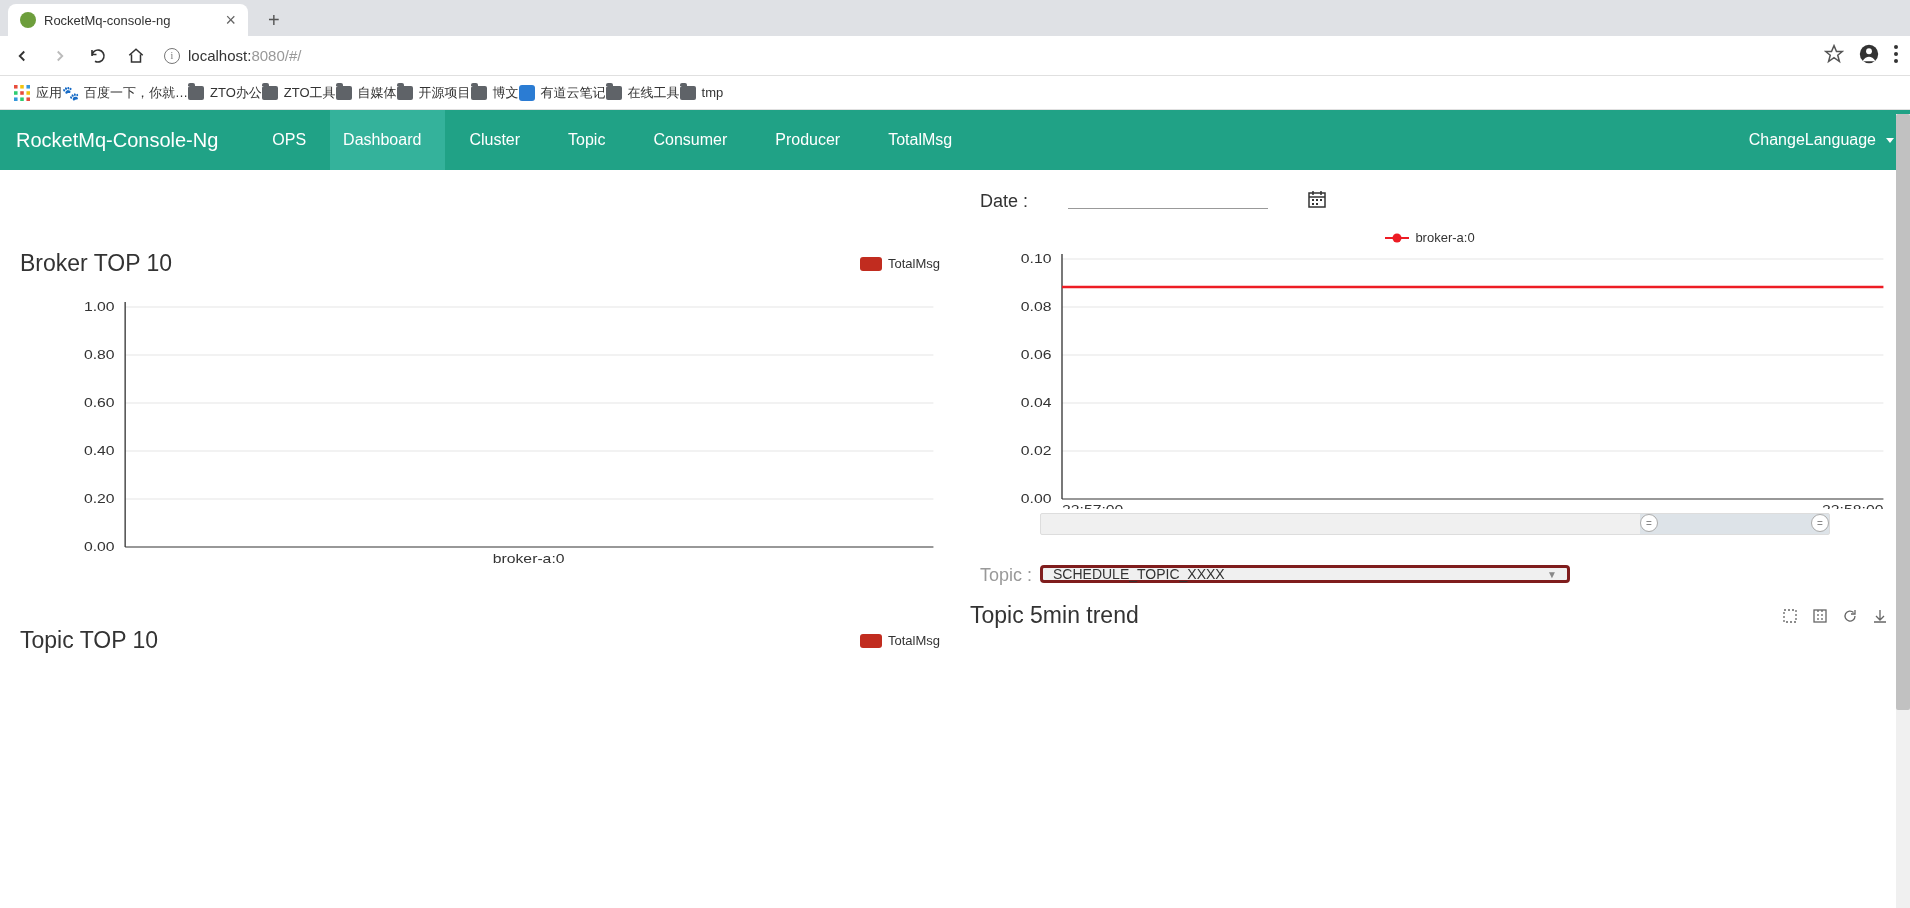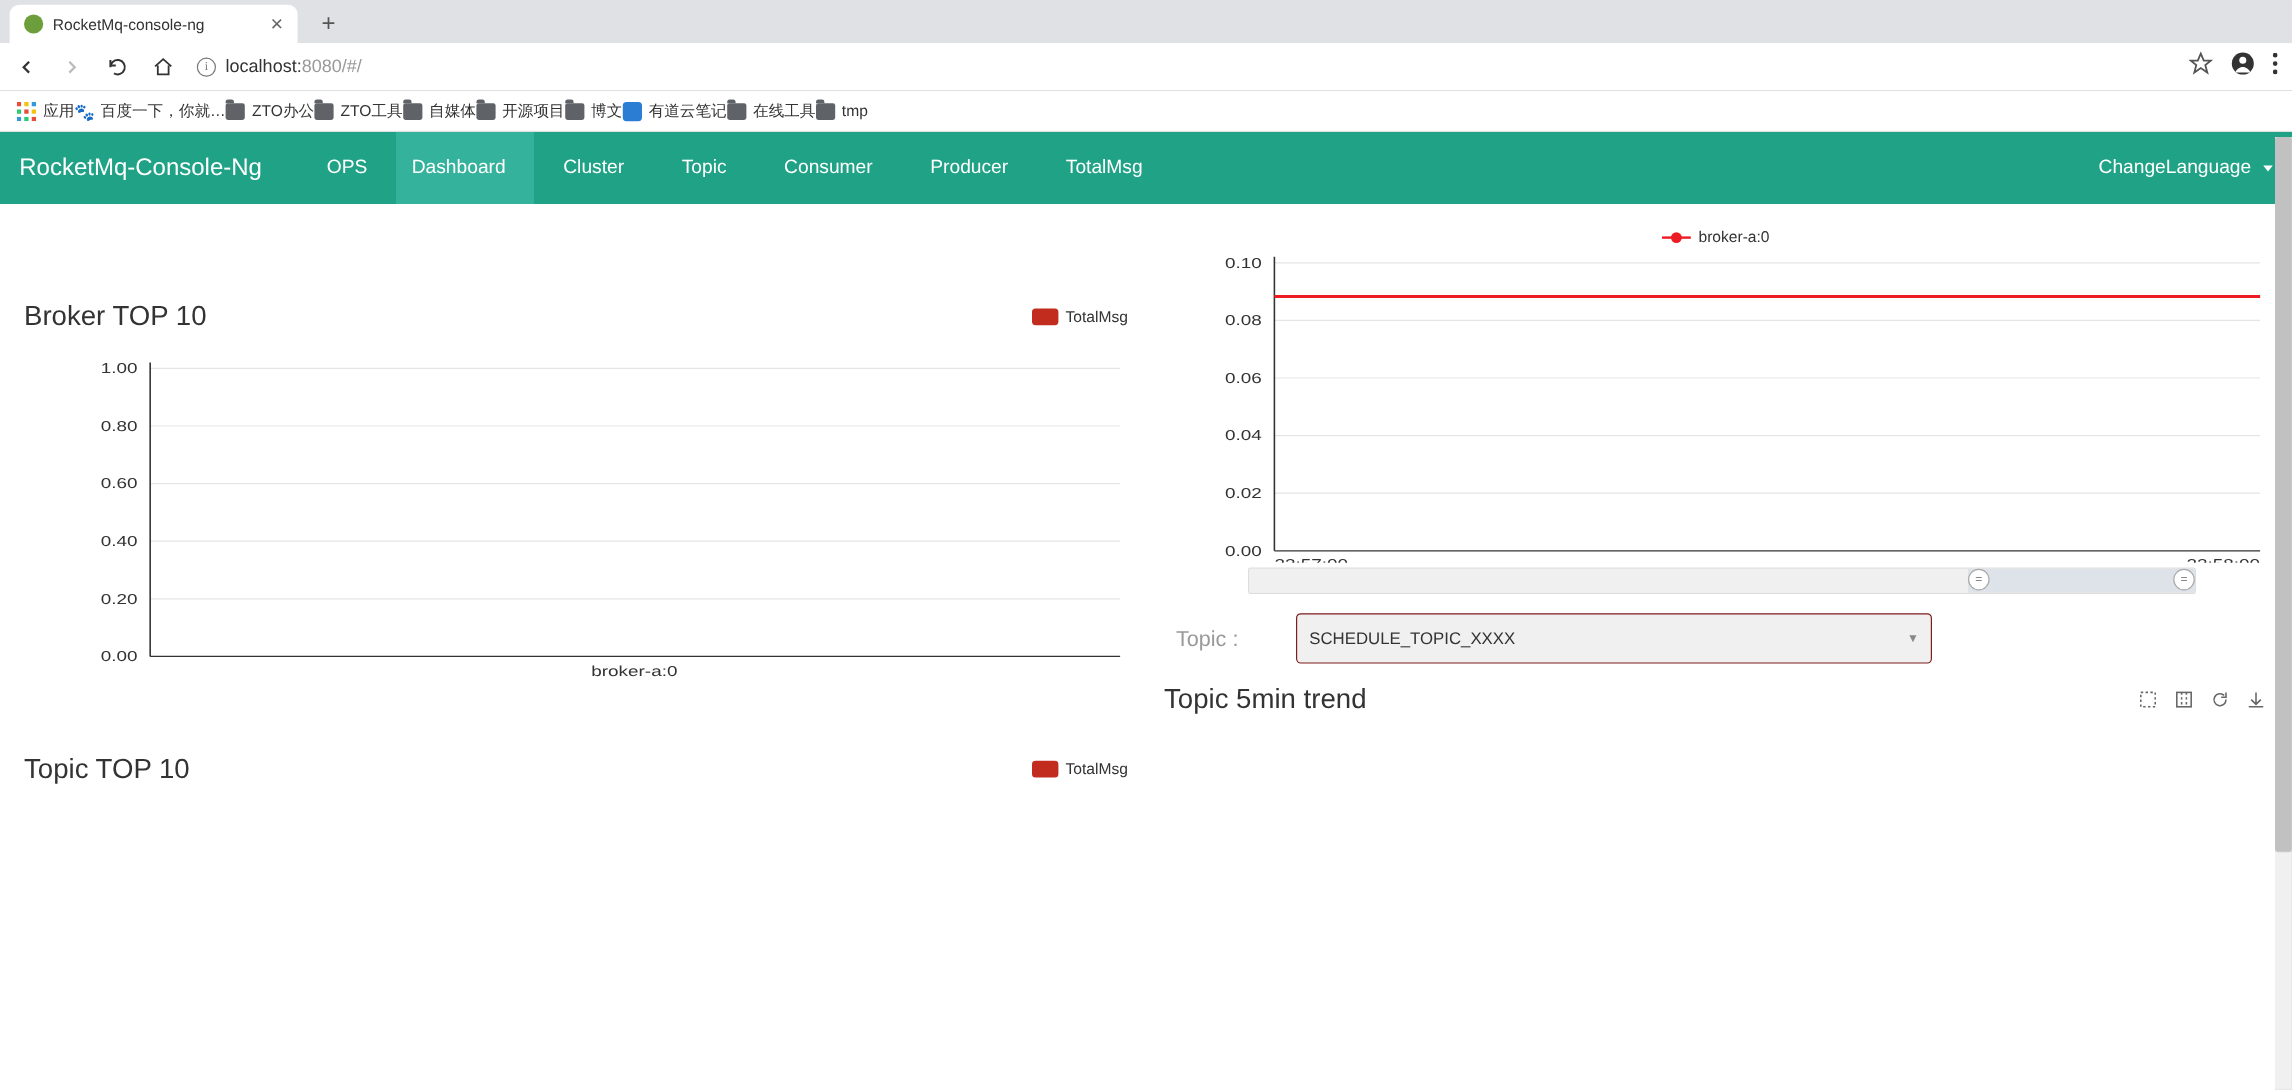--- a/index.html
+++ b/index.html
@@ -63,23 +63,23 @@
     .tick-label { font-size: 12px; fill: #333; }
     .line-legend { display: flex; align-items: center; justify-content: center; gap: 6px; font-size: 13px; color: #333; margin-bottom: 4px; }
     .line-marker { width: 24px; height: 2px; background: #ed1c24; position: relative; }
     .line-marker::after { content: ''; position: absolute; left: 50%; top: 50%; transform: translate(-50%,-50%); width: 9px; height: 9px; background: #ed1c24; border-radius: 50%; }
     
     .range-slider { height: 22px; background: linear-gradient(to right, #f0f0f0 0%, #f0f0f0 76%, #dde3e8 76%, #dde3e8 100%); border: 1px solid #ddd; border-radius: 2px; margin: 4px 60px 0 70px; position: relative; }
     .slider-handle { position: absolute; top: 0; width: 18px; height: 18px; background: #fff; border: 1px solid #aaa; border-radius: 50%; display: flex; align-items: center; justify-content: center; font-size: 10px; color: #888; }
     .slider-handle.left { left: 76%; }
     .slider-handle.right { right: 0; }
     
-    .topic-row { display: flex; align-items: center; gap: 40px; margin-top: 16px; padding-left: 10px; }
+    .topic-row { display: flex; align-items: flex-start; margin-top: 30px; padding-left: 10px; }
     .topic-label { font-size: 18px; color: #999; min-width: 60px; }
-    .topic-select { flex: 1; max-width: 530px; height: 42px; background: #f0f0f0; border: 1px solid #7f1d1d; border-radius: 4px; padding: 0 10px; font-size: 14px; color: #333; display: flex; align-items: center; justify-content: space-between; }
+    .topic-select { flex: 1; max-width: 530px; height: 18px; background: #f0f0f0; border: 3px solid #7f1d1d; border-radius: 4px; padding: 0 10px; font-size: 14px; color: #333; display: flex; align-items: center; justify-content: space-between; }
     .select-caret { color: #888; font-size: 10px; }
     
     .scrollbar { position: fixed; right: 0; top: 114px; bottom: 0; width: 14px; background: #f0f0f0; }
     .scrollbar-thumb { width: 100%; height: 75%; background: #c1c1c1; border-radius: 2px; }
   </style>
 </head>
 <body>
 
 <div class="browser-tab-bar">
   <div class="browser-tab">
@@ -241,20 +241,37 @@
     <div class="panel" style="margin-top:60px">
       <div class="panel-header-row">
         <div class="panel-title">Topic TOP 10</div>
         <span class="legend-swatch red"></span>
         <span class="legend-label">TotalMsg</span>
       </div>
     </div>
   </div>
 
   <div>
+    <div class="date-row">
+      <span class="date-label">Date :</span>
+      <input class="date-input" style="">
+      <span>
+        <svg class="cal-icon" viewBox="0 0 18 18">
+            <rect x="1" y="3" width="16" height="14" fill="none" stroke="#333" stroke-width="1.5"></rect>
+            <line x1="1" y1="7" x2="17" y2="7" stroke="#333" stroke-width="1.5"></line>
+            <line x1="5" y1="1" x2="5" y2="5" stroke="#333" stroke-width="1.5"></line>
+            <line x1="13" y1="1" x2="13" y2="5" stroke="#333" stroke-width="1.5"></line>
+            <rect x="4" y="9" width="2" height="2" fill="#333"></rect>
+            <rect x="8" y="9" width="2" height="2" fill="#333"></rect>
+            <rect x="12" y="9" width="2" height="2" fill="#333"></rect>
+            <rect x="4" y="13" width="2" height="2" fill="#333"></rect>
+            <rect x="8" y="13" width="2" height="2" fill="#333"></rect>
+          </svg>
+      </span>
+    </div>
 
     <div class="panel">
       <div class="line-legend">
         <span class="line-marker"></span>
         <span>broker-a:0</span>
       </div>
       <div class="chart-area" style="height:260px">
         <svg class="chart-svg" viewBox="0 0 700 260" preserveAspectRatio="none">
           <line class="grid-line" x1="70" y1="10" x2="695" y2="10"></line>
           <line class="grid-line" x1="70" y1="58" x2="695" y2="58"></line>

